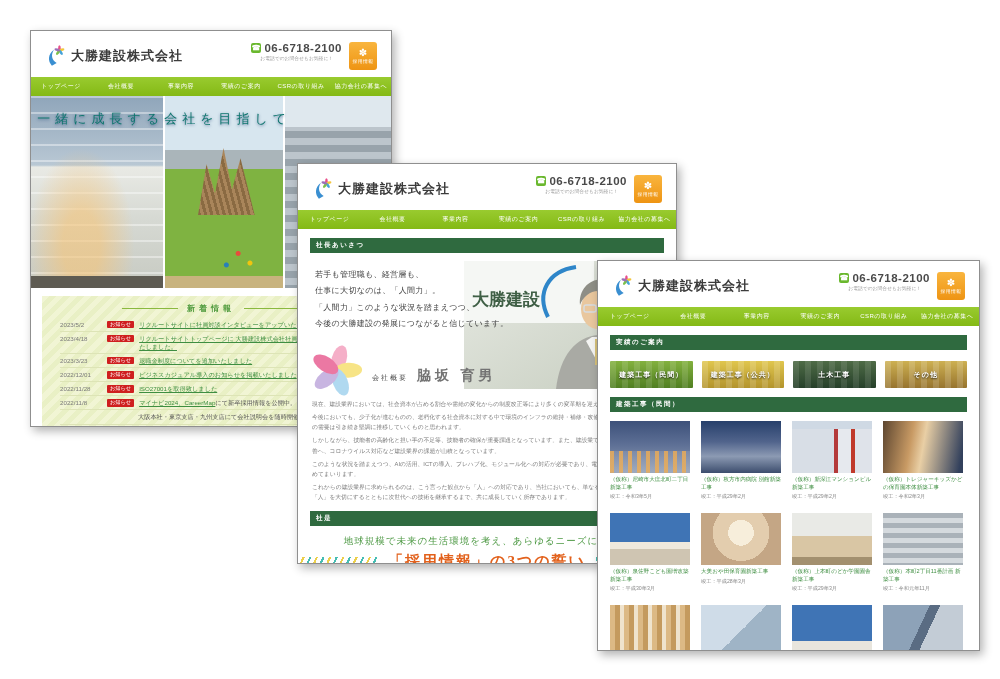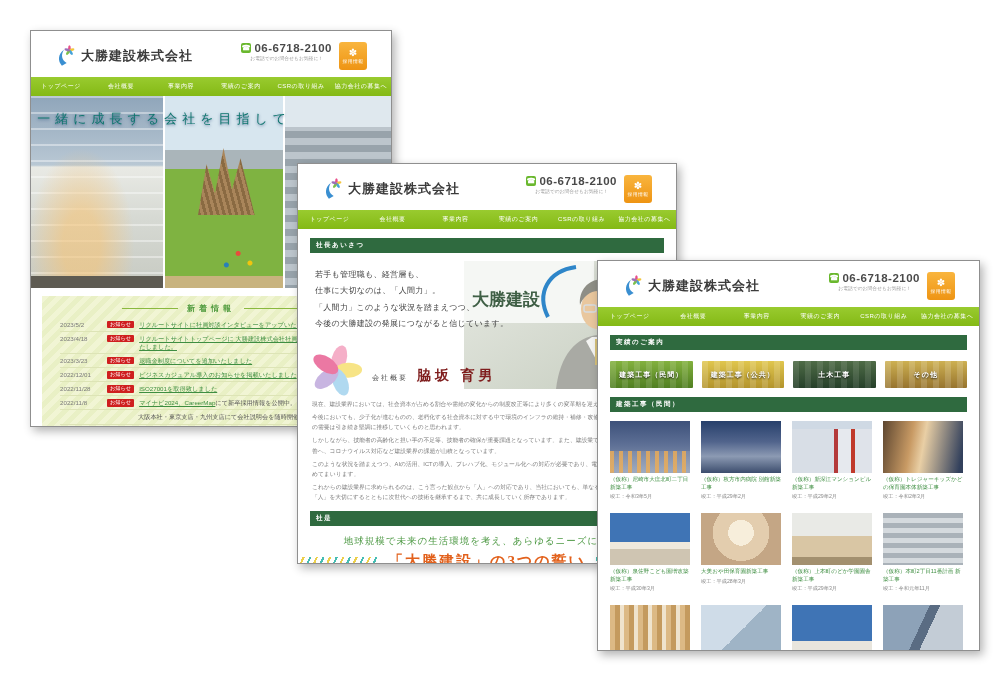--- a/index.html
+++ b/index.html
@@ -6,21 +6,21 @@
   .canvas{position:relative;width:1000px;height:679px;background:#fff;overflow:hidden;
           font-family:"Liberation Sans",sans-serif;}
   .page{position:absolute;background:#fff;border:1px solid #8f8f8f;
         box-shadow:3px 4px 9px rgba(0,0,0,.30);overflow:hidden;box-sizing:border-box;}
   #page1{left:30px;top:30px;width:362px;height:397px;z-index:1;}
   #page2{left:297px;top:163px;width:380px;height:401px;z-index:2;}
   #page3{left:597px;top:260px;width:383px;height:391px;z-index:3;}
 
   
   .hd{display:flex;align-items:center;justify-content:space-between;
-      padding:8px 24px 5px;height:46px;box-sizing:border-box;}
+      padding:8px 14px 5px;height:46px;box-sizing:border-box;}
   .brand{display:flex;align-items:center;gap:4px;cursor:pointer;}
   .brand svg{width:22px;height:22px;}
   .brand .nm{font-size:13px;font-weight:bold;color:#3c3c3c;letter-spacing:1px;}
   .hd-right{display:flex;align-items:flex-start;gap:7px;}
   .tel .num{font-size:11.5px;font-weight:bold;color:#4a4a4a;display:flex;align-items:center;gap:3px;letter-spacing:.5px;justify-content:space-between;}
   .tel .ic{background:#6ab82e;color:#fff;width:10px;height:10px;font-size:7px;line-height:10px;
            border-radius:2px;text-align:center;display:inline-block;}
   .tel .note{font-size:4.8px;color:#9a9a9a;text-align:center;margin-top:1px;}
   .recruit{width:28px;height:28px;border-radius:3px;background:linear-gradient(180deg,#f9b53e,#ee9413);
            display:flex;flex-direction:column;align-items:center;justify-content:center;color:#fff;cursor:pointer;}
@@ -68,21 +68,21 @@
   .news-plain{color:#555;}
   .news-cont{padding-left:78px;}
 
   
   .greet{position:relative;margin:8px 12px 0;height:128px;}
   .greet-photo{position:absolute;right:0;top:0;width:200px;height:128px;z-index:1;}
   .greet-text{position:absolute;left:5px;top:6px;z-index:2;font-family:"Liberation Serif",serif;
       color:#3f3f3f;font-size:8px;line-height:2.05;letter-spacing:.3px;white-space:nowrap;}
   .greet-sign{position:absolute;left:62px;bottom:4px;display:flex;align-items:baseline;gap:9px;z-index:2;}
   .greet-sign .role{font-size:7px;color:#444;font-family:"Liberation Serif",serif;letter-spacing:2px;}
-  .greet-sign .name{font-size:14px;font-weight:bold;letter-spacing:4px;color:#7f1d1d;
+  .greet-sign .name{font-size:14px;font-weight:bold;letter-spacing:4px;color:#737373;
       font-family:"Liberation Serif",serif;}
   .petals{position:absolute;left:-2px;bottom:-8px;width:56px;height:56px;z-index:1;opacity:.9;}
   .body-txt{margin:10px 14px 0;color:#7c7c7c;font-size:5.8px;line-height:1.75;}
   .body-txt p{margin:0 0 3px;}
   .motto-line{text-align:center;color:#4f9a46;font-family:"Liberation Serif",serif;
       font-size:9.5px;letter-spacing:1px;margin:9px 0 4px;white-space:nowrap;}
   .pledge-row{display:flex;align-items:center;justify-content:center;gap:10px;}
   .hatch{width:82px;height:9px;flex:none;
       background:repeating-linear-gradient(115deg,#45bdb2 0 2px,rgba(0,0,0,0) 2px 6px,#eccf4a 6px 8px,rgba(0,0,0,0) 8px 12px);}
   .pledge{color:#e2611c;font-size:15px;font-weight:bold;letter-spacing:2px;
@@ -305,21 +305,21 @@
       <p>現在、建設業界においては、社会資本が占める割合や需給の変化からの制度改正等により多くの変革期を迎えています。</p>
       <p>今後においても、少子化が進むものの、老朽化する社会資本に対する中で環境のインフラの維持・補修・改修といった維持補修工事の需要は引き続き堅調に推移していくものと思われます。</p>
       <p>しかしながら、技能者の高齢化と担い手の不足等、技能者の確保が重要課題となっています。また、建設業での働き方改革や職場改善へ、コロナウイルス対応など建設業界の課題が山積となっています。</p>
       <p>このような状況を踏まえつつ、AIの活用、ICTの導入、プレハブ化、モジュール化への対応が必要であり、電子施工への設備投資を進めてまいります。</p>
       <p>これからの建設業界に求められるのは、こう言った観点から「人」への対応であり、当社においても、単なる利益追求のみではなく「人」を大切にするとともに次世代への技術を継承するまで、共に成長していく所存であります。</p>
     </div>
     <div class="sec-bar">社是</div>
     <div class="motto-line">地球規模で未来の生活環境を考え、あらゆるニーズにお応え</div>
     <div class="pledge-row">
       <span class="hatch"></span>
-      <span class="pledge">「大勝建設」の3つの誓い</span>
+      <span class="pledge">「採用情報」の3つの誓い</span>
       <span class="hatch"></span>
     </div>
   </div>
 
   <div class="page" id="page3">
     <div class="hd">
       <div class="brand">
         <svg viewBox="0 0 32 32">
           <path d="M10 30 C4 24 4 13 13 7 C8 15 10 22 17 26 Z" fill="#3a8fd1"></path>
           <g transform="translate(21,8)">

